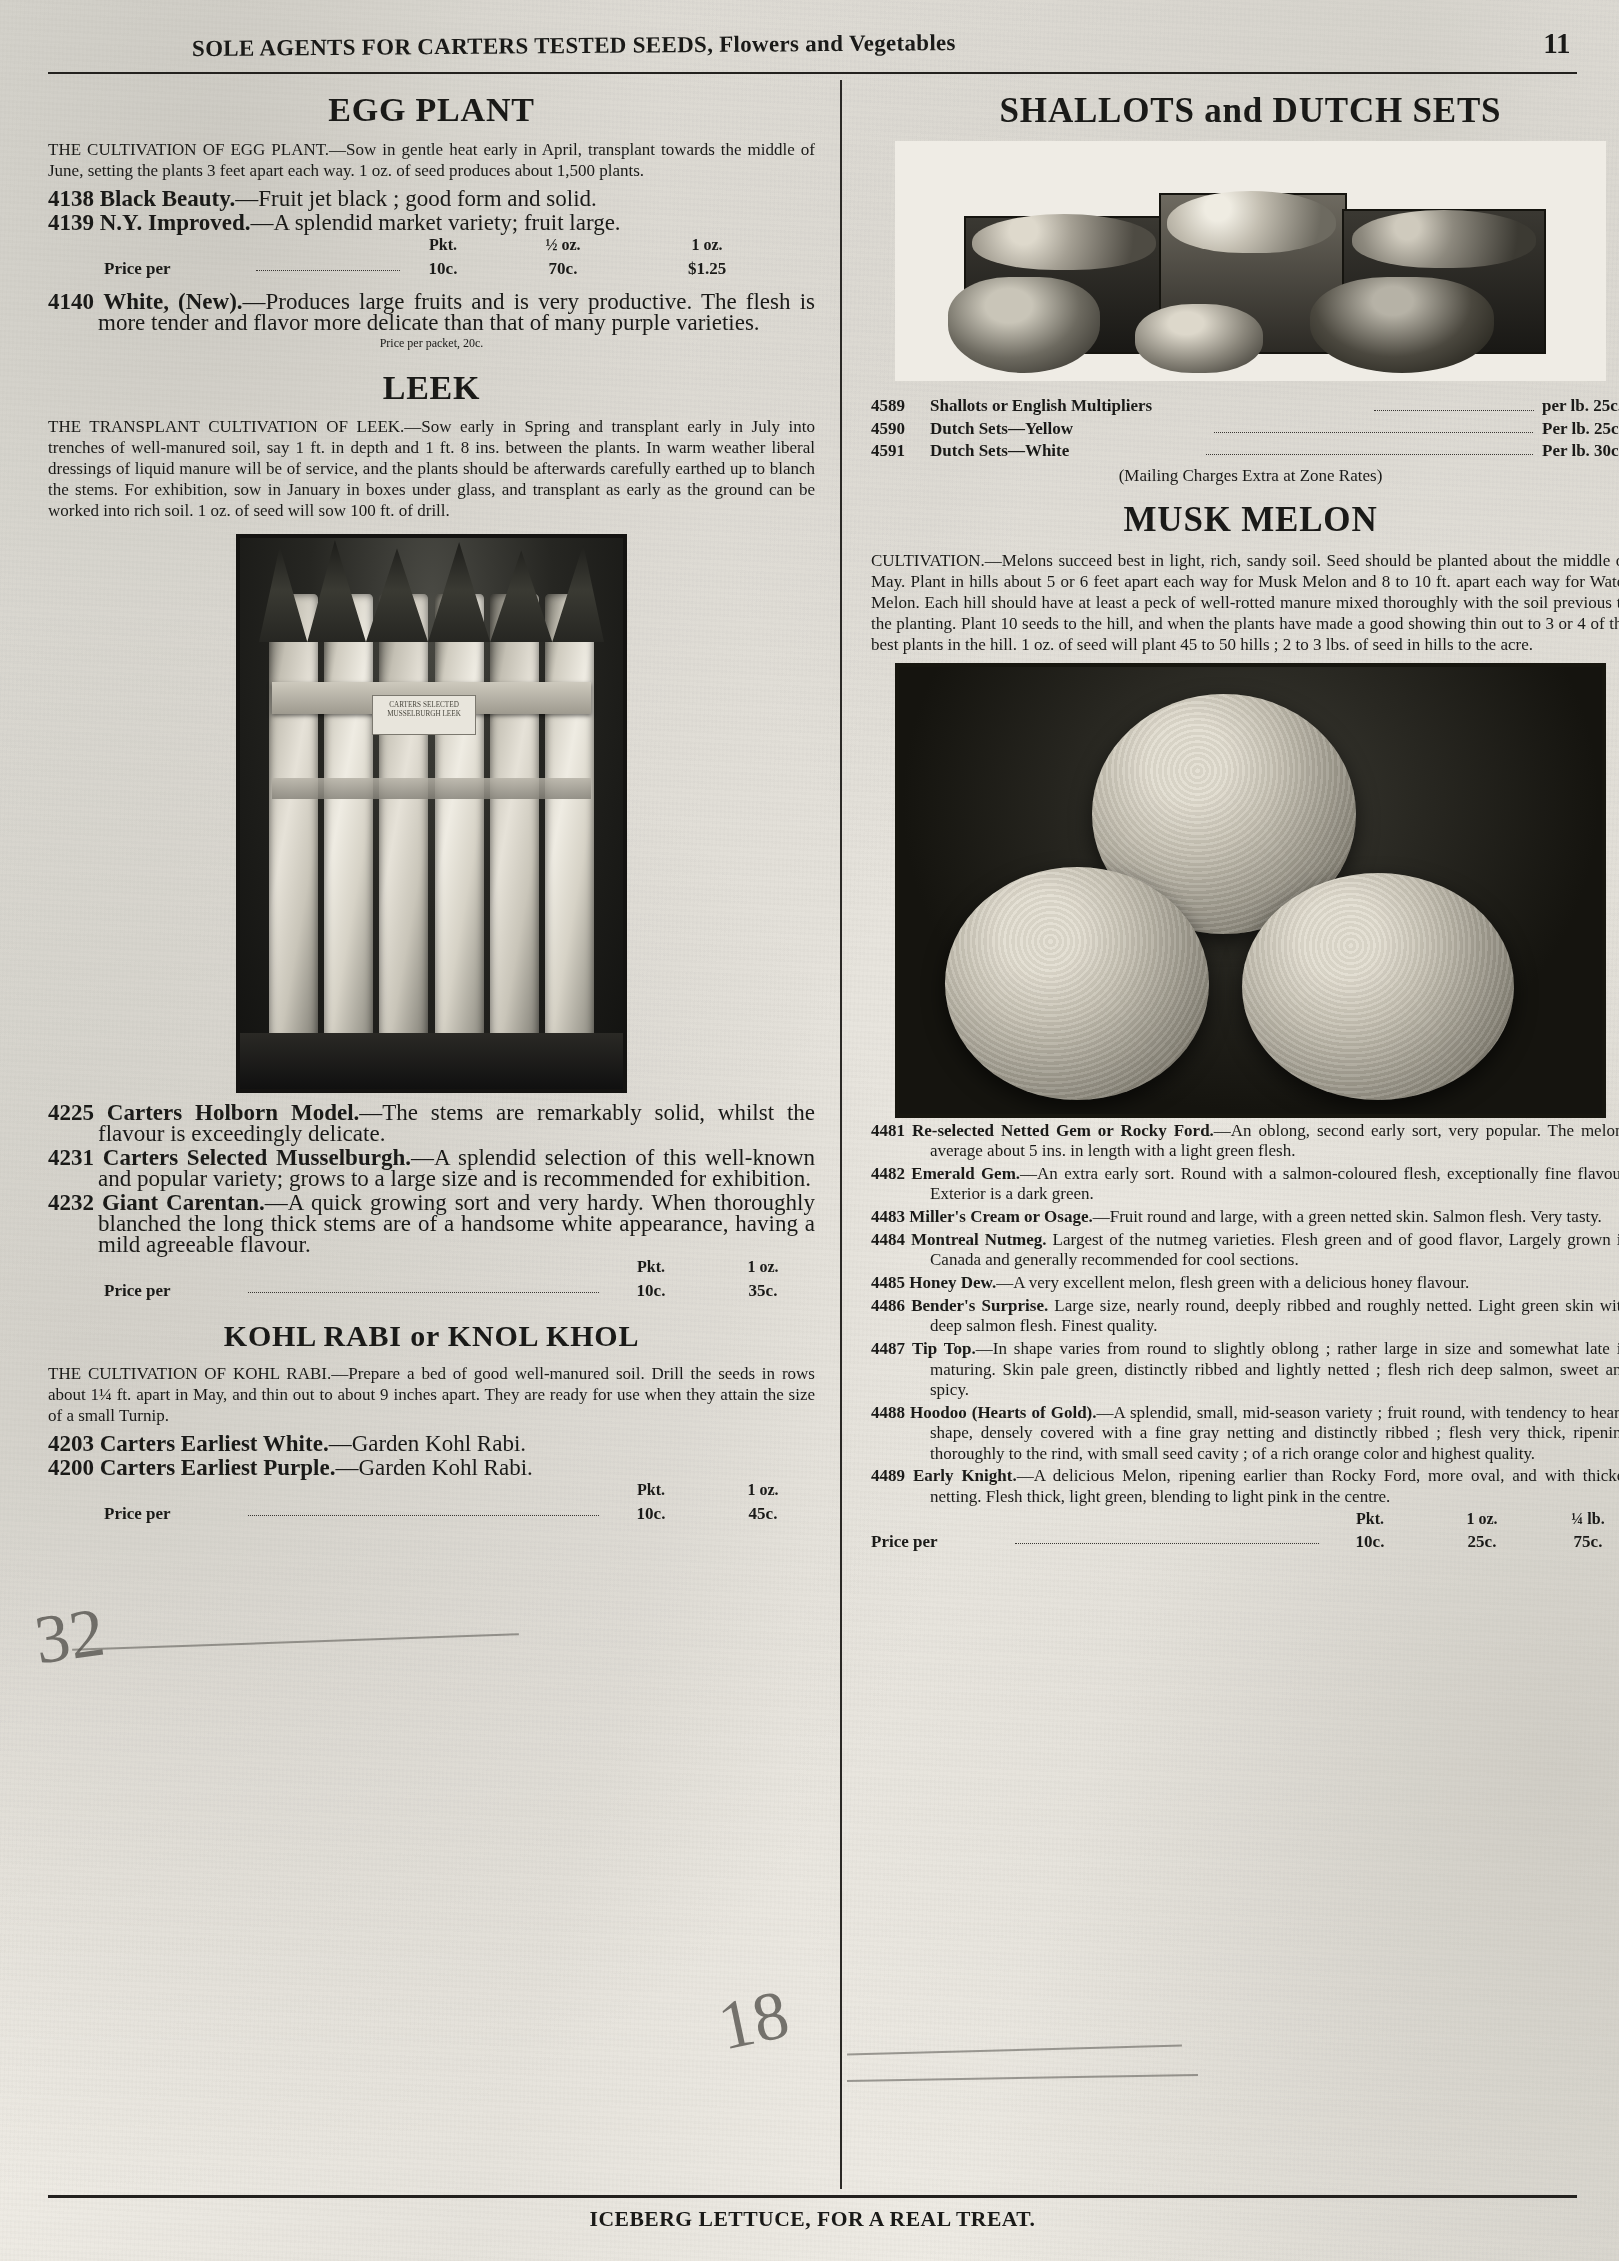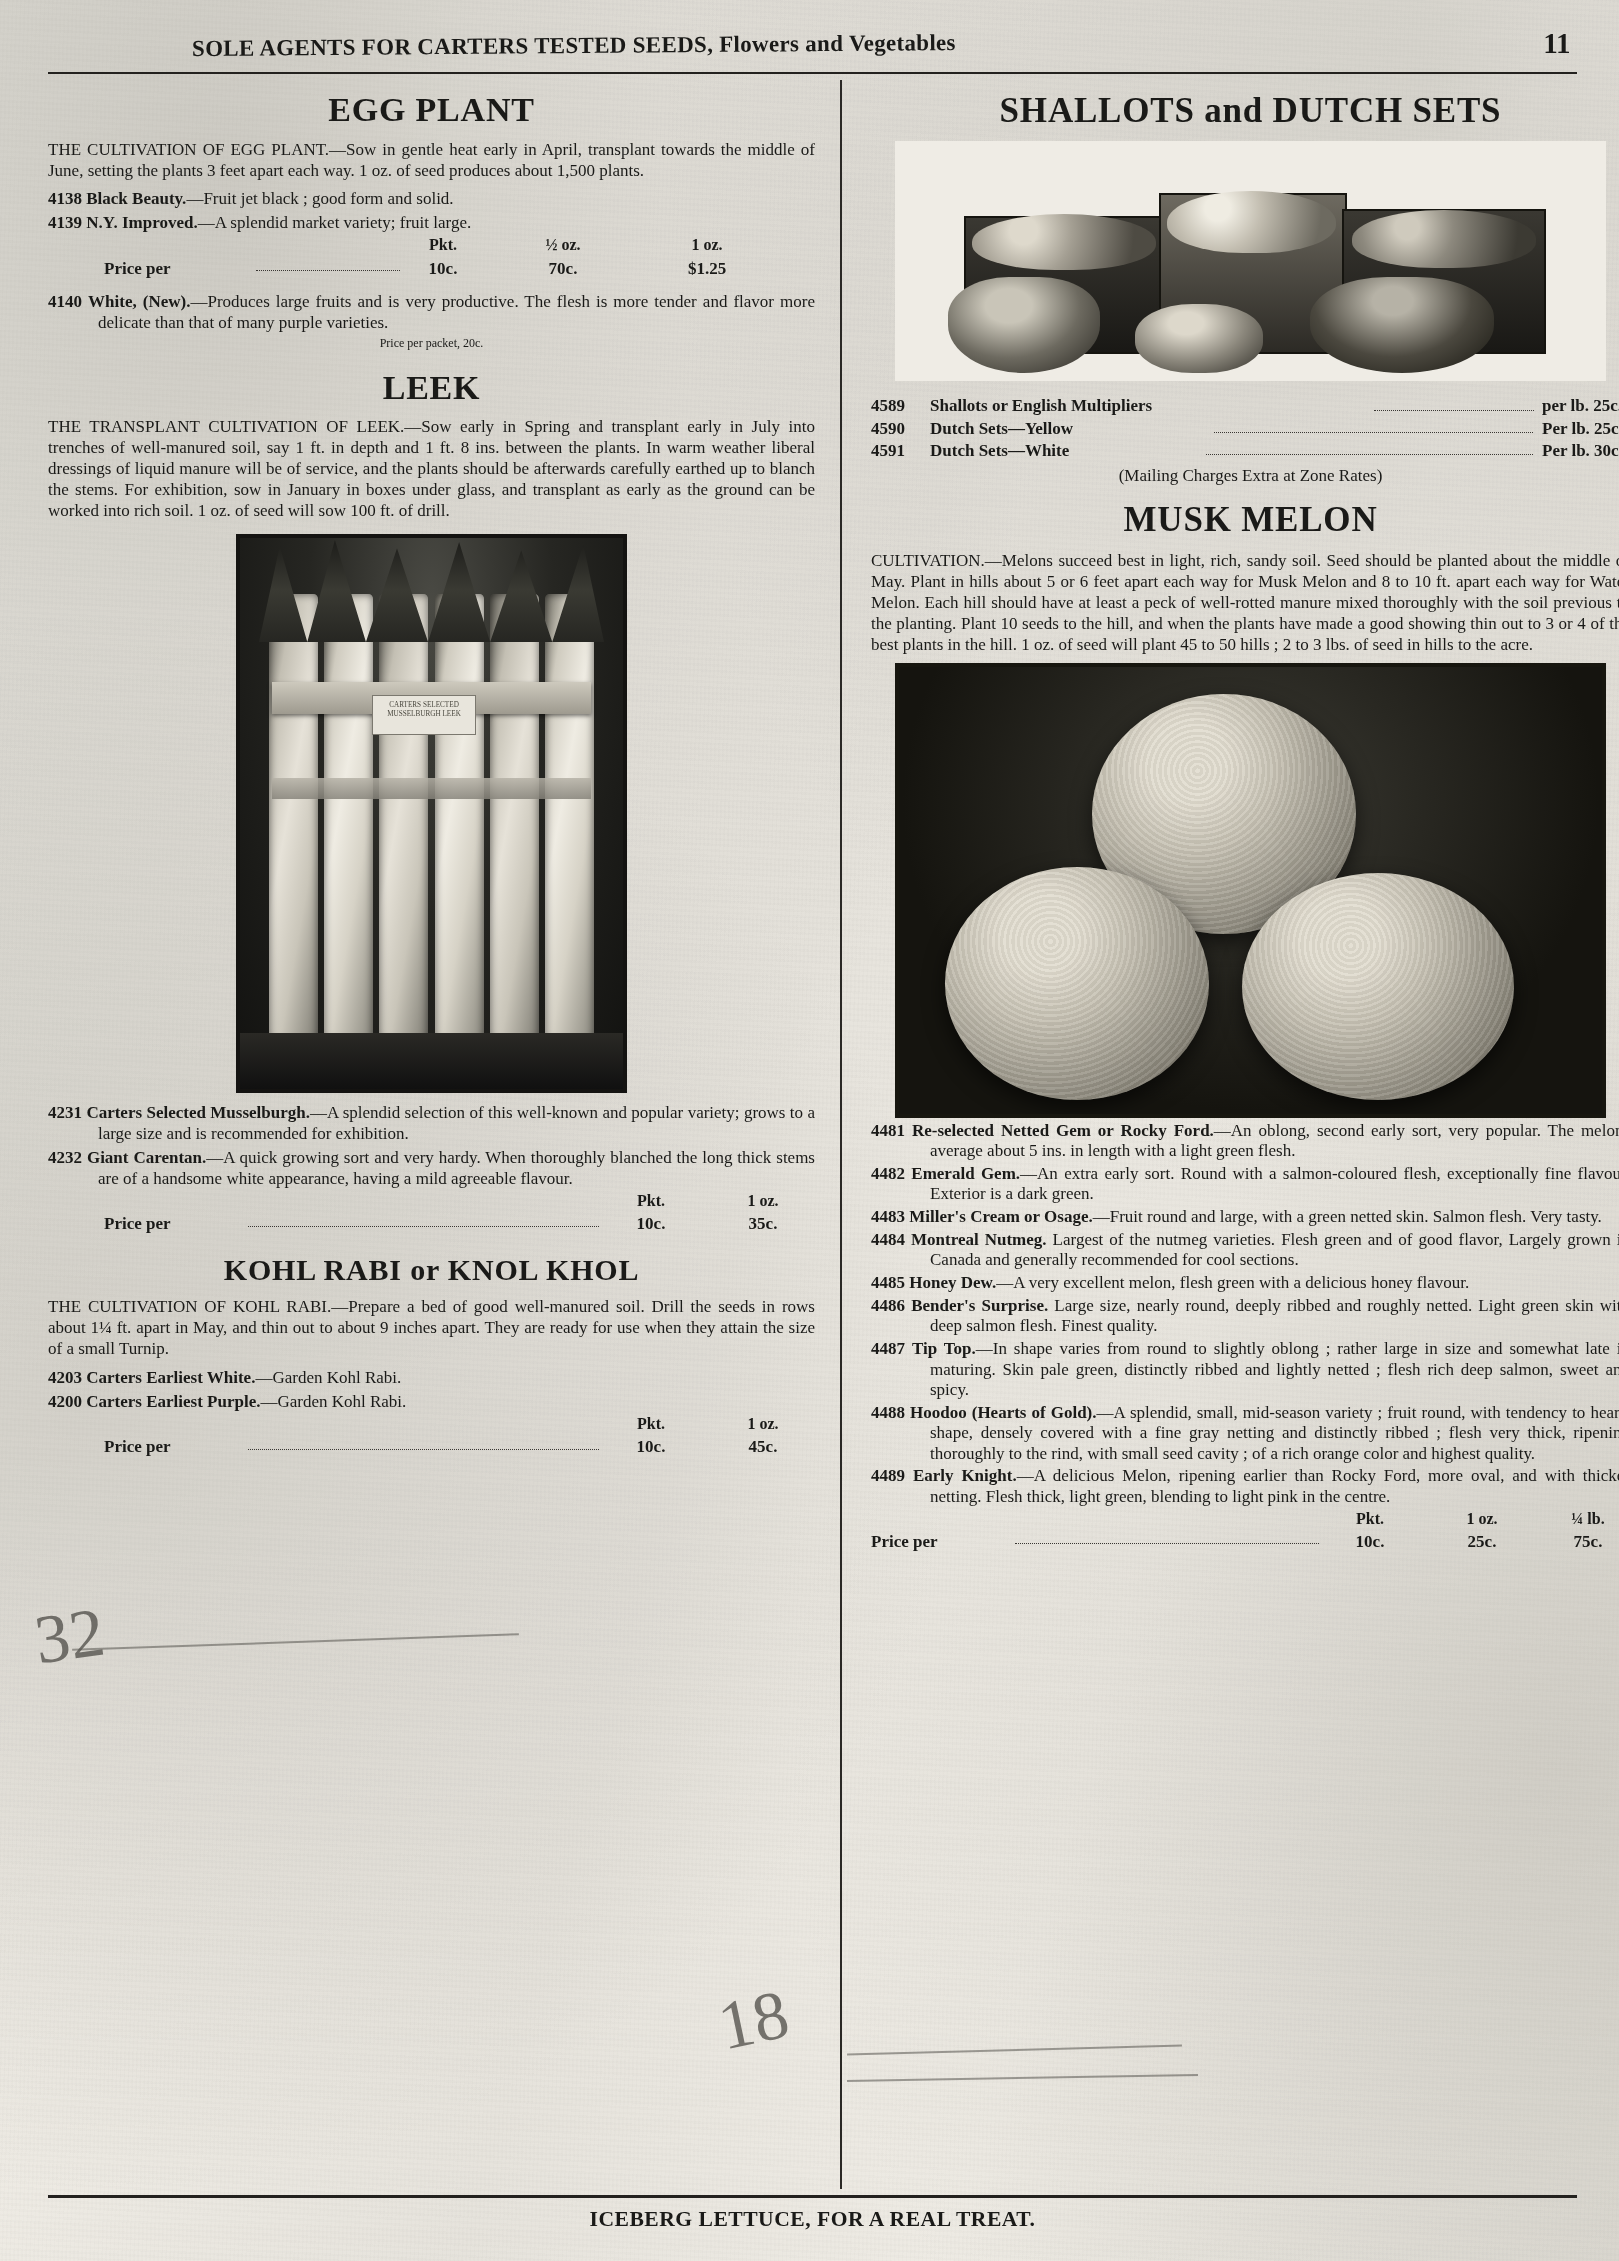--- a/index.html
+++ b/index.html
@@ -79,21 +79,21 @@
 
   p.body{
     font-size:17px;
     line-height:21px;
     text-align:justify;
     margin:0 0 7.2px 0;
   }
   p.body.indent{text-indent:24px;}
 
   .var{
-    font-size:17px;
+    font-size:23px;
     line-height:21px;
     text-align:justify;
     margin:0 0 3.2px 0;
     padding-left:50px;
     text-indent:-50px;
   }
   .var .num{font-weight:bold;}
   .var .nm{font-weight:bold;}
 
   .varR{
@@ -320,20 +320,24 @@
               <div class="stalk"></div>
             </div>
             <div class="leek-tops"></div>
             <div class="leek-band"></div>
             <div class="leek-band2"></div>
             <div class="leek-label">CARTERS SELECTED MUSSELBURGH LEEK</div>
             <div class="leek-ground"></div>
           </div>
         </div>
 
+        <p class="var">
+          <span class="num">4225</span>
+          <span class="nm">Carters Holborn Model.</span><span>—The stems are remarkably solid, whilst the flavour is exceedingly delicate.</span>
+        </p>
         <p class="var">
           <span class="num">4231</span>
           <span class="nm">Carters Selected Musselburgh.</span><span>—A splendid selection of this well-known and popular variety; grows to a large size and is recommended for exhibition.</span>
         </p>
         <p class="var">
           <span class="num">4232</span>
           <span class="nm">Giant Carentan.</span><span>—A quick growing sort and very hardy.  When thoroughly blanched the long thick stems are of a handsome white appearance, having a mild agreeable flavour.</span>
         </p>
 
         <div class="price-head">

